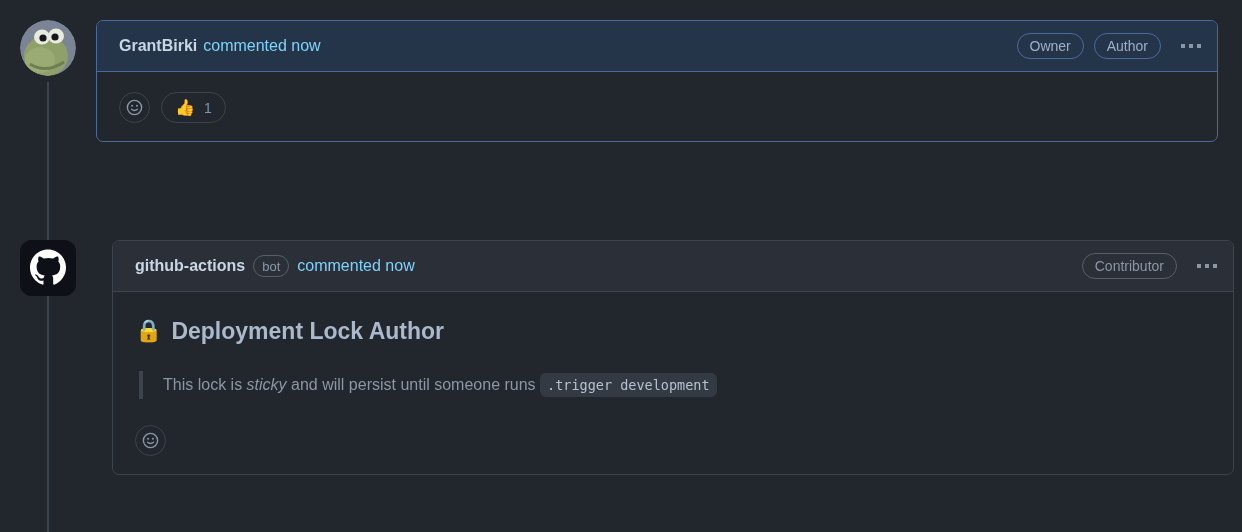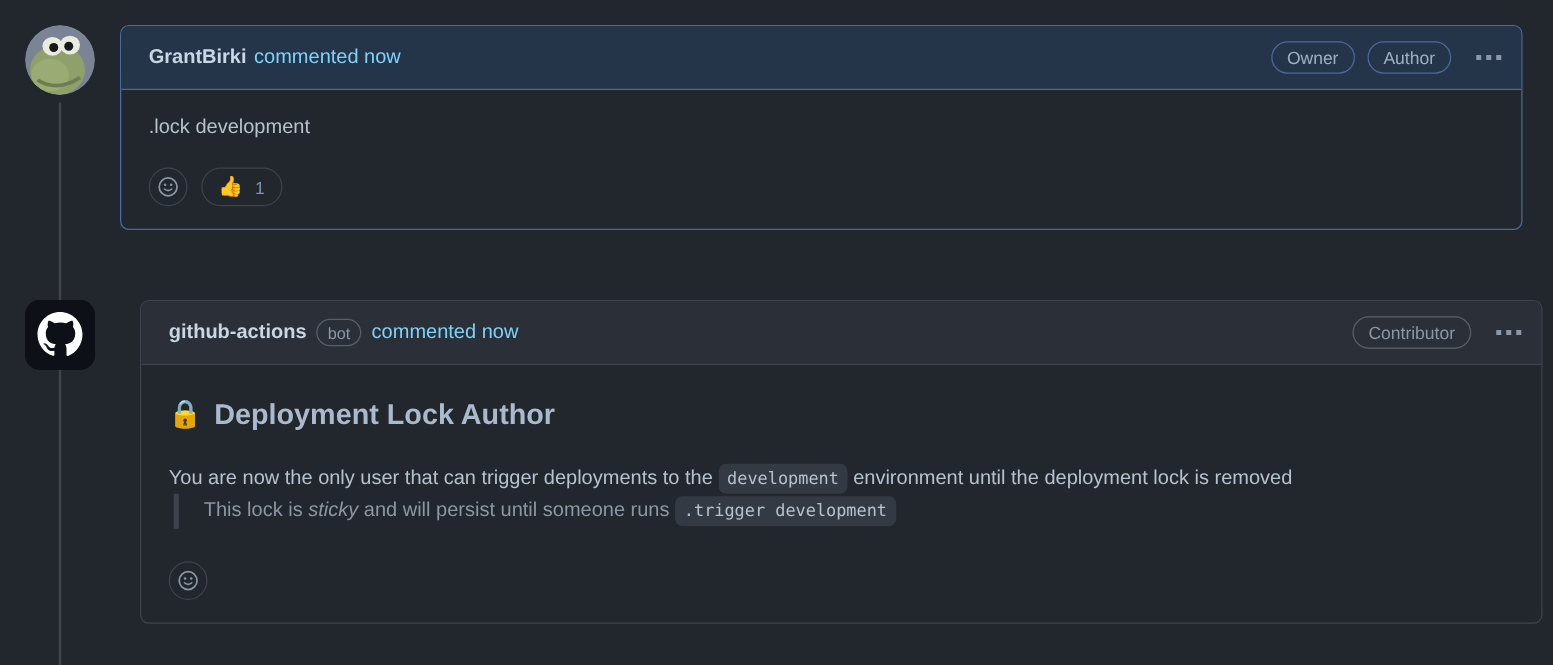--- a/index.html
+++ b/index.html
@@ -254,23 +254,20 @@
         <span class="spacer"></span>
         <span class="role-badge">Owner</span>
         <span class="role-badge">Author</span>
         <span class="kebab">
           <i></i>
             <i></i>
             <i></i>
         </span>
       </div>
 
-      <div class="c-body">
-        <p>.lock development</p>
-      </div>
 
       <div class="reactions">
         <div class="react-btn">
           <svg class="smiley" width="17" height="17" viewBox="0 0 16 16" aria-hidden="true">
             <circle cx="8" cy="8" r="6.7" fill="none" stroke="#8b97a5" stroke-width="1.3"></circle>
             <circle cx="5.7" cy="6.4" r="0.95" fill="#8b97a5"></circle>
             <circle cx="10.3" cy="6.4" r="0.95" fill="#8b97a5"></circle>
             <path d="M5.2 9.6 Q8 12 10.8 9.6" fill="none" stroke="#8b97a5" stroke-width="1.2" stroke-linecap="round"></path>
           </svg>
         </div>
@@ -308,25 +305,20 @@
         </span>
       </div>
 
       <div class="c-body">
 
         <div class="lock-heading">
           <span class="lock-emoji">🔒</span>
           <span>Deployment Lock Author</span>
         </div>
 
-        <p class="para">
-          <span>You are now the only user that can trigger deployments to the</span>
-          <code class="chip">development</code>
-          <span>environment until the deployment lock is removed</span>
-        </p>
 
         <div class="blockquote">
           <span>This lock is</span>
           <em>sticky</em>
           <span>and will persist until someone runs</span>
           <code class="chip">.trigger development</code>
         </div>
       </div>
 
       <div class="reactions">

